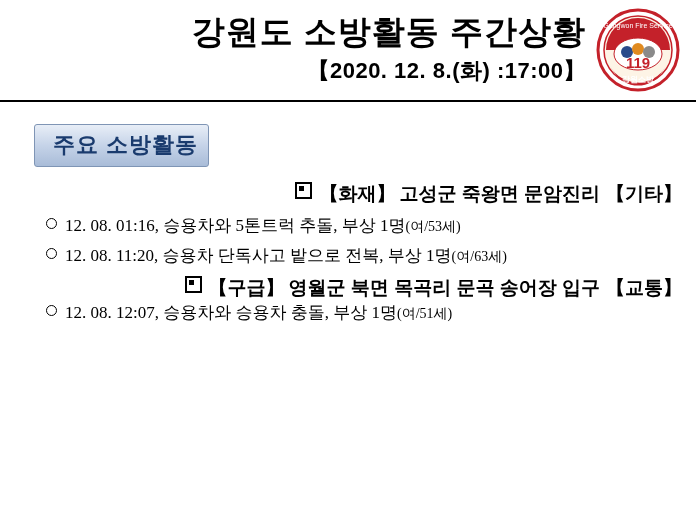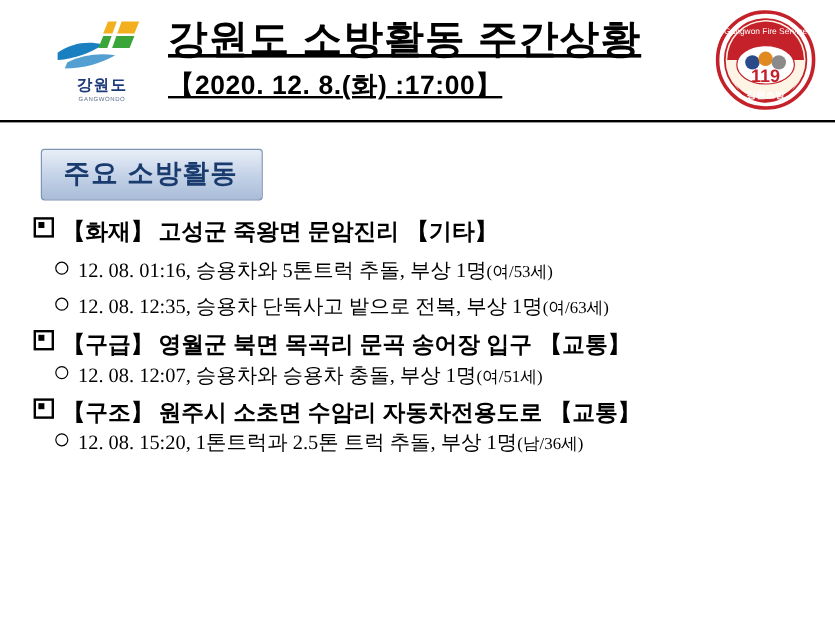--- a/index.html
+++ b/index.html
@@ -50,23 +50,22 @@
   }
   .logo-sub {
     font-family: "Liberation Sans", sans-serif;
     font-size: 5px;
     color: #5a6a8a;
     letter-spacing: 0.5px;
   }
 
   .title-block {
     flex: 1 1 auto;
-    text-align: left;
+    text-align: right;
     padding-right: 10px;
-    text-decoration: underline;
   }
   .main-title {
     font-family: "Liberation Sans", sans-serif;
     font-size: 33px;
     font-weight: bold;
     letter-spacing: 1px;
     line-height: 1.1;
     white-space: nowrap;
   }
   .sub-title {
@@ -83,21 +82,21 @@
     height: 84px;
     margin-right: 16px;
     flex: 0 0 auto;
     position: relative;
   }
 
   
   .section-heading {
     margin: 22px 0 0 34px;
     display: inline-block;
-    padding: 5px 20px 6px 18px;
+    padding: 5px 10px 6px 18px;
     background: linear-gradient(to bottom, #e8eef7 0%, #c5d3e8 50%, #a9bcd8 100%);
     border: 1px solid #7f95b5;
     border-radius: 3px;
     font-family: "Liberation Sans", sans-serif;
     font-size: 22px;
     font-weight: bold;
     color: #1a3b6e;
     letter-spacing: 1px;
   }
 
@@ -108,20 +107,21 @@
   }
   .entry {
     margin-bottom: 7px;
   }
   .entry-head {
     font-family: "Liberation Sans", sans-serif;
     font-size: 19px;
     font-weight: bold;
     line-height: 1.35;
     white-space: nowrap;
+    text-align: right;
   }
   .bullet-sq {
     display: inline-block;
     width: 13px;
     height: 13px;
     border: 2px solid #000;
     background: #ffffff;
     position: relative;
     margin-right: 7px;
     vertical-align: 1px;
@@ -155,33 +155,20 @@
   }
   .small {
     font-size: 14px;
   }
 </style>
 </head>
 <body>
 
 <div class="header">
 
-  <div class="logo-block">
-    <div class="logo-mark">
-      <svg width="86" height="46" viewBox="0 0 86 46" xmlns="http://www.w3.org/2000/svg">
-        <path d="M6 30 C18 22, 30 20, 44 23 C34 30, 20 35, 6 36 Z" fill="#1a7fc1"></path>
-        <path d="M14 38 C26 32, 40 30, 54 32 C42 39, 28 43, 12 43 Z" fill="#1a7fc1" opacity="0.75"></path>
-        <path d="M48 4 L74 4 L70 14 L44 14 Z" fill="#f2b01e"></path>
-        <path d="M44 16 L70 16 L66 26 L40 26 Z" fill="#3aa63a"></path>
-        <path d="M56 2 L60 2 L50 30 L46 30 Z" fill="#ffffff"></path>
-      </svg>
-    </div>
-    <div class="logo-text">강원도</div>
-    <div class="logo-sub">GANGWONDO</div>
-  </div>
 
   <div class="title-block">
     <div class="main-title">강원도 소방활동 주간상황</div>
     <div class="sub-title">【2020. 12. 8.(화) :17:00】</div>
   </div>
 
   <div class="emblem">
     <svg width="84" height="84" viewBox="0 0 84 84" xmlns="http://www.w3.org/2000/svg">
       <circle cx="42" cy="42" r="40" fill="#ffffff" stroke="#c4212a" stroke-width="3"></circle>
       <circle cx="42" cy="42" r="34" fill="#fdf4e6" stroke="#c4212a" stroke-width="1.5"></circle>
@@ -211,35 +198,27 @@
   </div>
 
   <div class="entry">
     <div class="entry-detail">
       <span class="bullet-circ"></span><span>12. 08. 01:16,  승용차와  5톤트럭 추돌,  부상 1명</span><span class="small">(여/53세)</span>
     </div>
   </div>
 
   <div class="entry">
     <div class="entry-detail">
-      <span class="bullet-circ"></span><span>12. 08. 12:35,  승용차 단독사고 밭으로 전복,  부상 1명</span><span class="small">(여/63세)</span>
+      <span class="bullet-circ"></span><span>12. 08. 11:20,  승용차 단독사고 밭으로 전복,  부상 1명</span><span class="small">(여/63세)</span>
     </div>
   </div>
 
   <div class="entry">
     <div class="entry-head">
       <span class="bullet-sq"></span><span class="cat">【구급】</span><span class="place">영월군 북면 목곡리 문곡 송어장 입구</span><span class="tag">【교통】</span>
     </div>
     <div class="entry-detail">
       <span class="bullet-circ"></span><span>12. 08. 12:07,  승용차와  승용차 충돌,  부상 1명</span><span class="small">(여/51세)</span>
     </div>
   </div>
 
-  <div class="entry">
-    <div class="entry-head">
-      <span class="bullet-sq"></span><span class="cat">【구조】</span><span class="place">원주시 소초면 수암리 자동차전용도로</span><span class="tag">【교통】</span>
-    </div>
-    <div class="entry-detail">
-      <span class="bullet-circ"></span><span>12. 08. 15:20,  1톤트럭과 2.5톤 트럭 추돌,  부상 1명</span><span class="small">(남/36세)</span>
-    </div>
-  </div>
 
 </div>
 
 </body></html>

